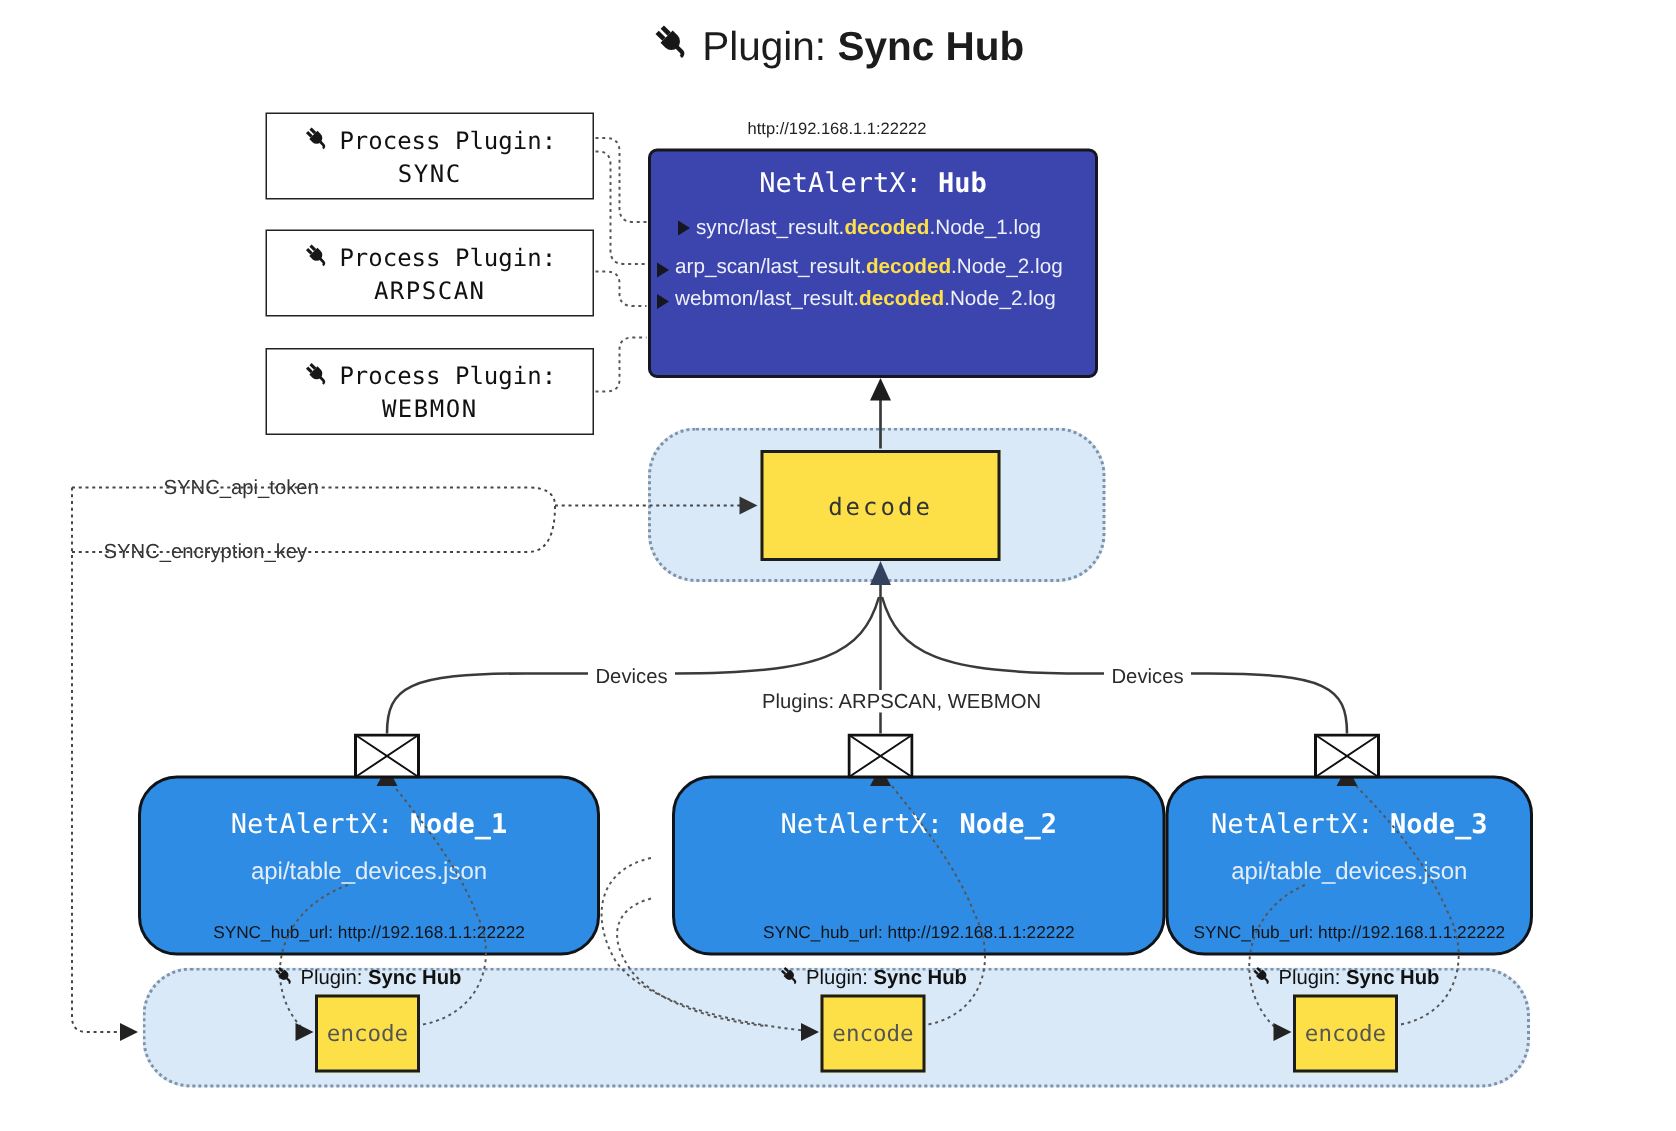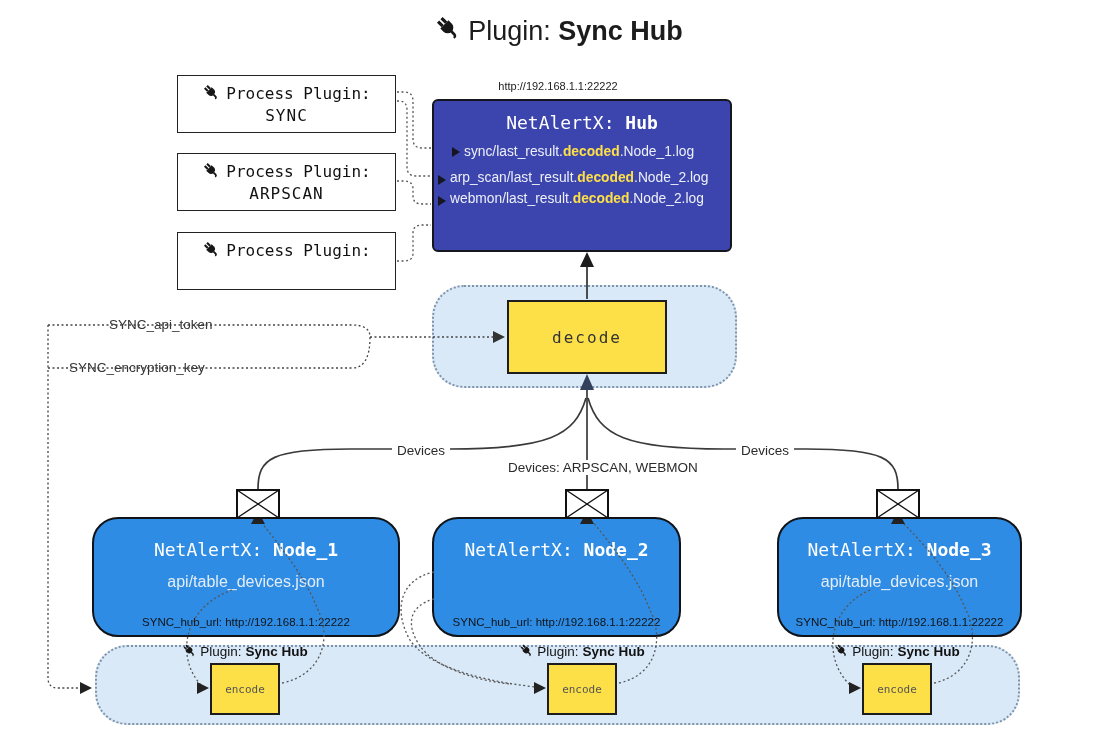--- a/index.html
+++ b/index.html
@@ -51,21 +51,21 @@
   .nfile{font-size:14px;color:#e4edf6;line-height:26px;white-space:nowrap;}
   .node.single .nfile{font-size:16px;line-height:20px;margin-top:8px;}
   .node-url{position:absolute;left:0;bottom:7px;width:100%;text-align:center;font-size:11.5px;color:#101418;}
 
   
   .envelope{position:absolute;top:489px;width:44px;height:30px;z-index:11;line-height:0;}
 
   
   #encode-band{left:95px;top:645px;width:925px;height:80px;}
   .encode-box{top:663px;width:70px;height:52px;font-family:"DejaVu Sans Mono",monospace;
-              font-size:11px;color:#555;z-index:11;}
+              font-size:15px;color:#555;z-index:11;}
   .enc-label{position:absolute;top:643px;width:150px;text-align:center;font-size:13.5px;color:#111;
              white-space:nowrap;z-index:12;}
   .enc-label .plug{vertical-align:-3px;margin-right:2px;}
 
   
   #overlay{position:absolute;left:0;top:0;width:1117px;height:754px;z-index:10;pointer-events:none;}
 </style>
 </head>
 <body>
 
@@ -106,20 +106,21 @@
   </div>
   <div class="pbox mono" style="top:232px">
     <div class="l1"><svg class="plug" width="20" height="20" viewBox="0 0 24 24" fill="#171717">
           <g transform="rotate(-45 12 12)">
             <rect x="8.8" y="1.6" width="2.5" height="5.2"></rect>
             <rect x="12.7" y="1.6" width="2.5" height="5.2"></rect>
             <path d="M7.4 6.8h9.2v3.6a4.6 4.6 0 0 1-9.2 0z"></path>
             <path d="M10.9 14.6h2.2v3.2c0 2.2-1.5 2.9-3.4 2.9v-1.7c1 0 1.2-.5 1.2-1.4z"></path>
           </g>
         </svg><span>Process Plugin:</span></div>
+    <div class="l2">WEBMON</div>
   </div>
 
   <div class="huburl">http://192.168.1.1:22222</div>
   <div class="hub">
     <div class="hub-title mono"><span>NetAlertX:</span> <b>Hub</b></div>
     <div class="hub-rows">
       <div class="hrow indent">
           <span class="tri-r"></span>
           <span><span>sync/last_result.</span><b>decoded</b><span>.Node_1.log</span></span>
         </div>
@@ -140,21 +141,21 @@
   <span class="cfg" style="left:104px;top:317px">SYNC_api_token</span>
   <span class="cfg" style="left:64px;top:360px">SYNC_encryption_key</span>
 
   <div class="node single" style="left:92px;width:308px">
     <div class="node-title mono"><span>NetAlertX:</span> <b>Node_1</b></div>
     <div class="node-files">
       <div class="nfile">api/table_devices.json</div>
     </div>
     <div class="node-url">SYNC_hub_url: http://192.168.1.1:22222</div>
   </div>
-  <div class="node" style="left:432px;width:249px">
+  <div class="node" style="left:448px;width:329px">
     <div class="node-title mono"><span>NetAlertX:</span> <b>Node_2</b></div>
     <div class="node-url">SYNC_hub_url: http://192.168.1.1:22222</div>
   </div>
   <div class="node single" style="left:777px;width:245px">
     <div class="node-title mono"><span>NetAlertX:</span> <b>Node_3</b></div>
     <div class="node-files">
       <div class="nfile">api/table_devices.json</div>
     </div>
     <div class="node-url">SYNC_hub_url: http://192.168.1.1:22222</div>
   </div>
@@ -240,15 +241,15 @@
     <polygon points="209,688 197,682 197,694" fill="#222"></polygon>
     <polygon points="546,688 534,682 534,694" fill="#222"></polygon>
     <polygon points="861,688 849,682 849,694" fill="#222"></polygon>
     <polygon points="258,511 251,524 265,524" fill="#222"></polygon>
     <polygon points="587,511 580,524 594,524" fill="#222"></polygon>
     <polygon points="898,511 891,524 905,524" fill="#222"></polygon>
   </svg>
 
   <span class="edge-label" style="left:392px;top:443px">Devices</span>
   <span class="edge-label" style="left:736px;top:443px">Devices</span>
-  <span class="edge-label" style="left:503px;top:460px">Devices: ARPSCAN, WEBMON</span>
+  <span class="edge-label" style="left:503px;top:460px">Plugins: ARPSCAN, WEBMON</span>
 
 </div>
 
 </body></html>

